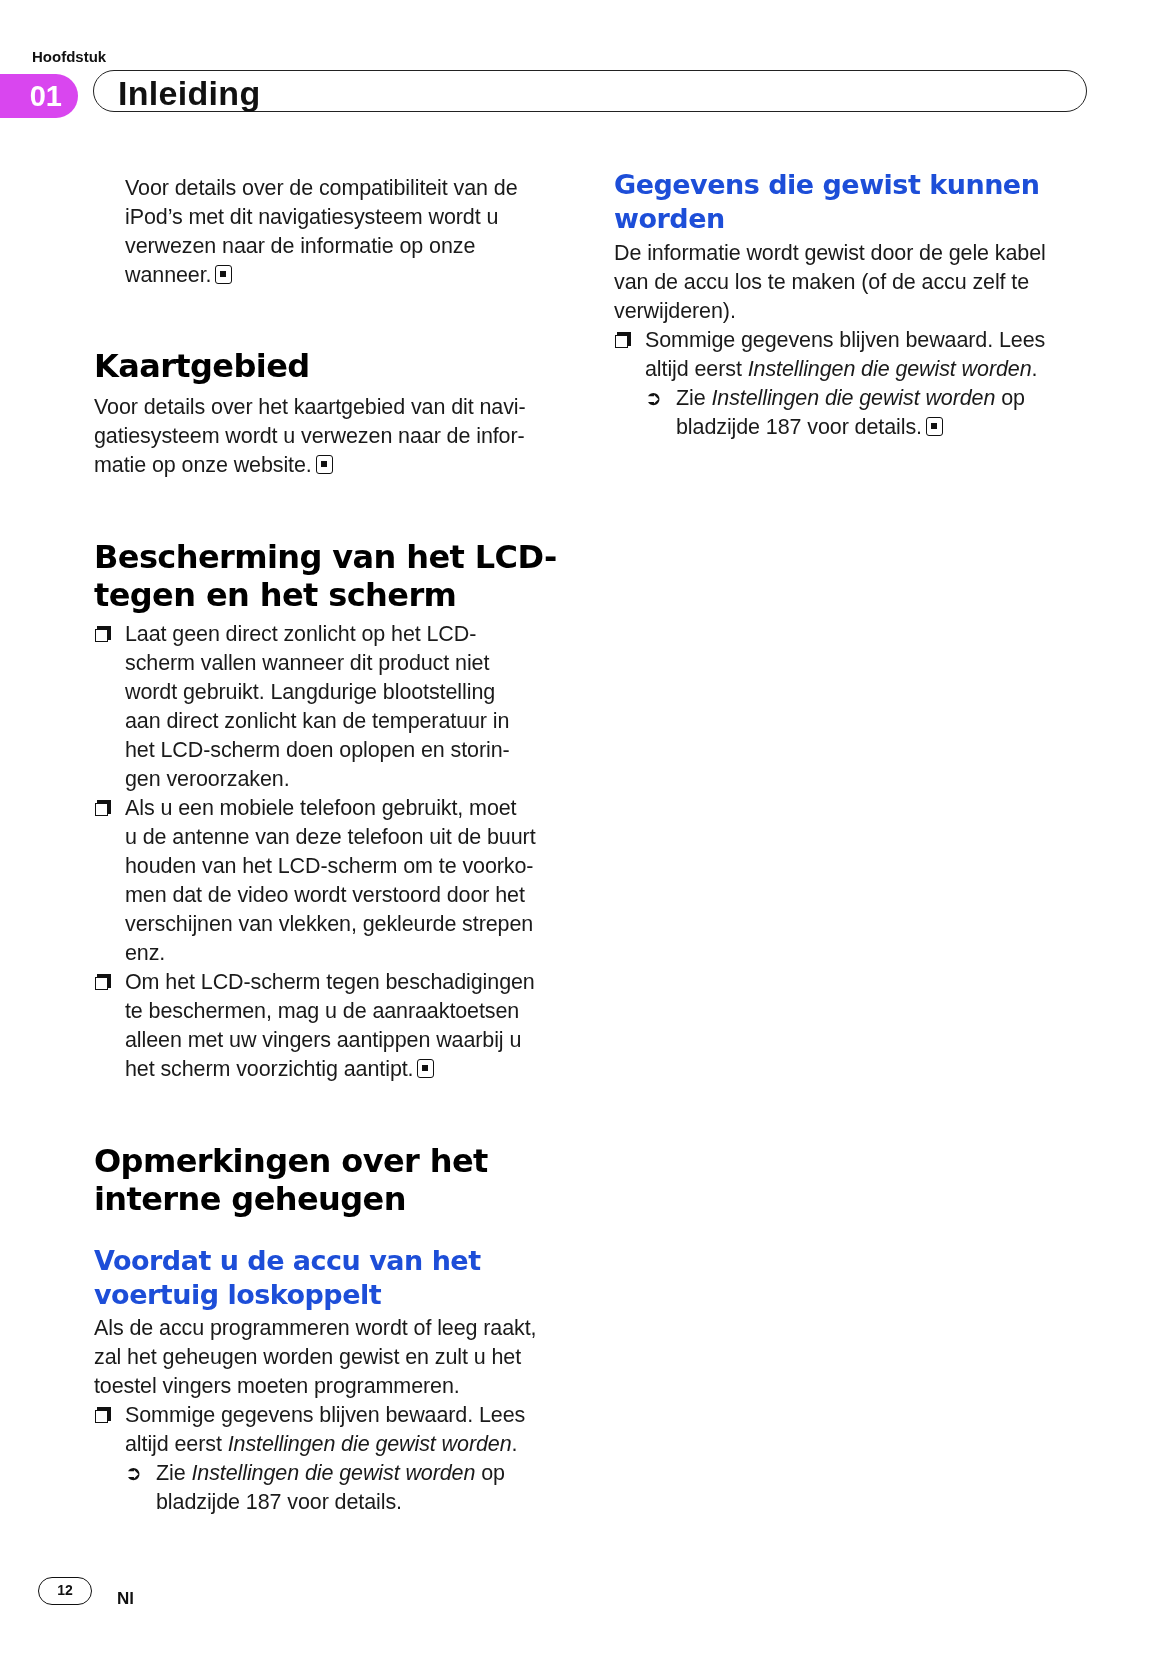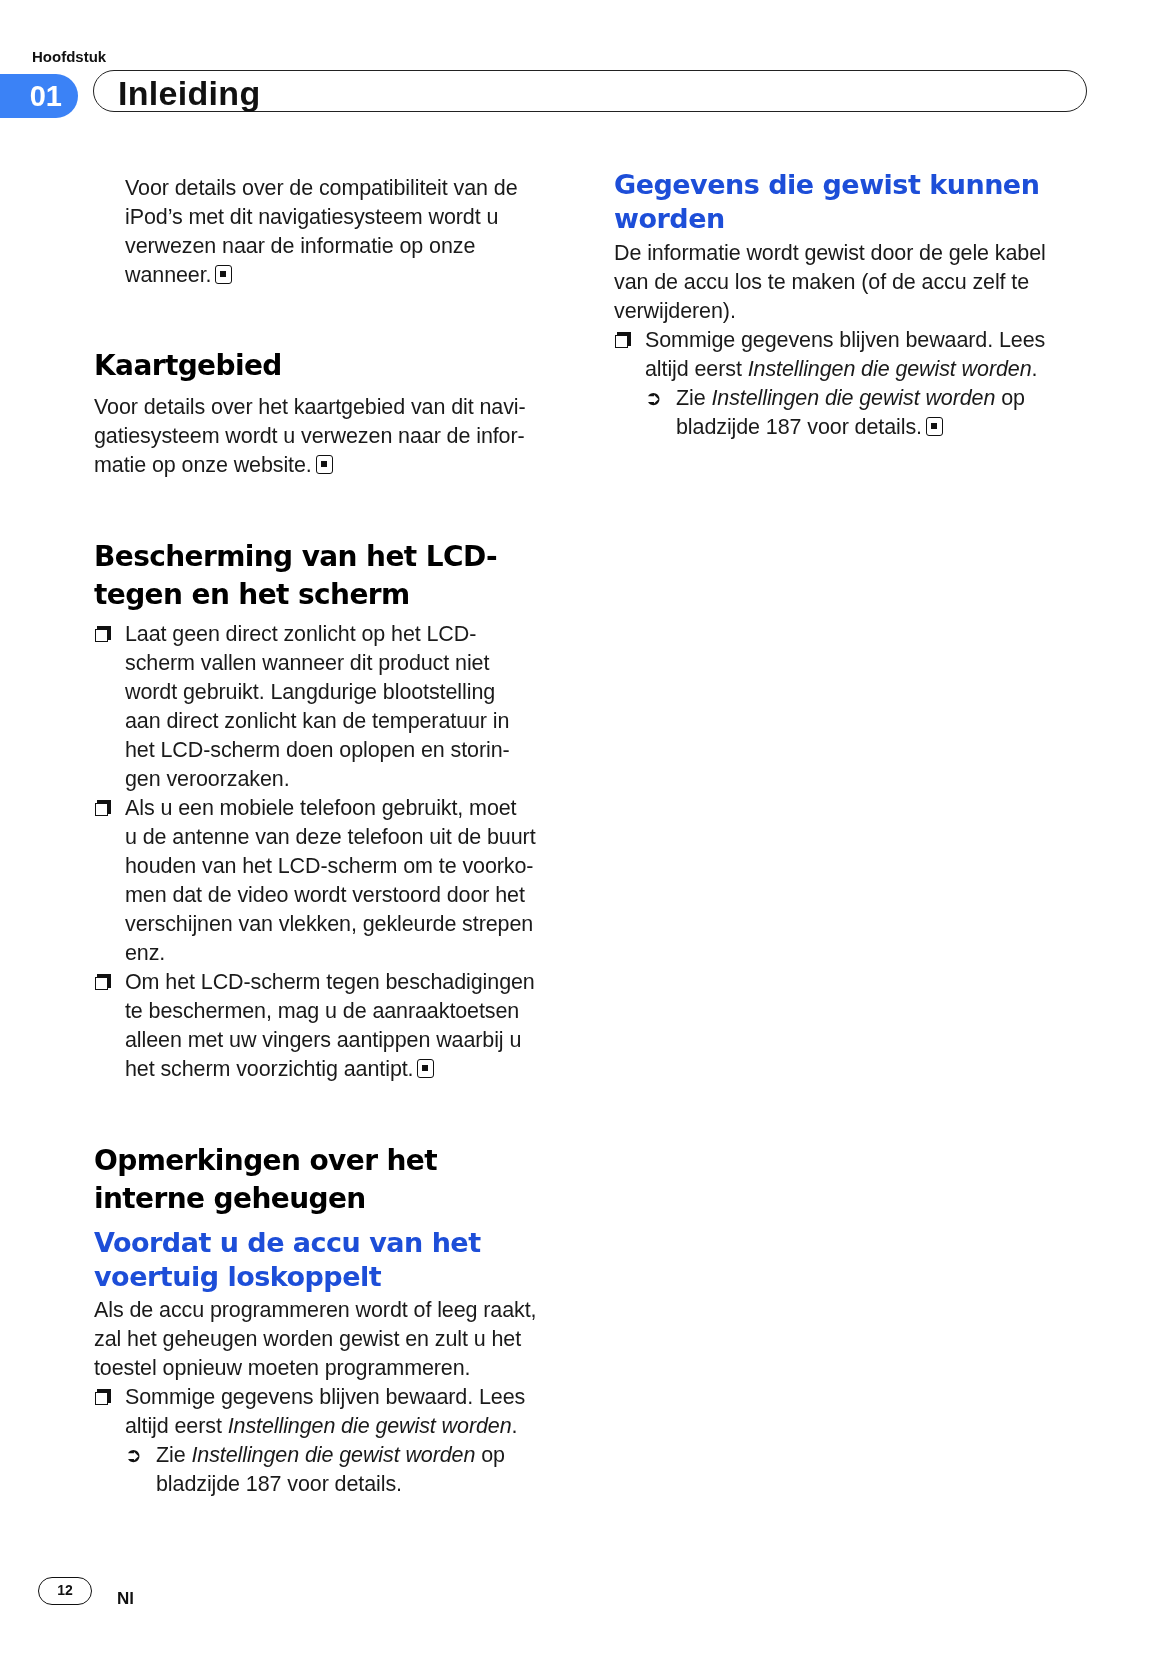--- a/index.html
+++ b/index.html
@@ -1,36 +1,36 @@
 <!DOCTYPE html>
 <html><head>
 <meta charset="utf-8">
 <style>
   html, body { margin: 0; padding: 0; background: #ffffff; }
   body { width: 1166px; height: 1654px; position: relative; overflow: hidden;
          font-family: "Liberation Sans", "DejaVu Sans", sans-serif; color: #111; }
 
   .chapter-label { position: absolute; left: 32px; top: 48px; font-size: 15px; font-weight: bold; }
-  .chapter-num { position: absolute; left: 0; top: 74px; width: 78px; height: 44px; background: #3b82f6;
+  .chapter-num { position: absolute; left: 0; top: 74px; width: 78px; height: 44px; background: #d946ef;
                  border-radius: 0 22px 22px 0; color: #fff; font-weight: bold; font-size: 29px;
                  line-height: 44px; text-align: right; padding-right: 16px; box-sizing: border-box; }
   .chapter-bar { position: absolute; left: 93px; top: 70px; width: 994px; height: 42px;
                  border: 1.6px solid #222; border-radius: 22px; box-sizing: border-box; }
   .chapter-title { position: absolute; left: 118px; top: 70px; font-size: 34px; font-weight: bold;
                    line-height: 46px; letter-spacing: 0.3px; }
 
   .col { position: absolute; }
   .col-left { left: 94px; top: 174px; width: 480px; }
   .col-right { left: 614px; top: 174px; width: 470px; }
 
   p, .bullet-text, .sub-text { margin: 0; font-size: 21.5px; line-height: 29px; color: #1a1a1a;
         font-family: "Liberation Sans", sans-serif; font-weight: normal; letter-spacing: -0.1px; }
   .indent { padding-left: 31px; }
 
-  h2 { margin: 0; font-size: 28px; line-height: 38px; font-weight: bold; color: #000;
+  h2 { margin: 0; font-size: 32px; line-height: 38px; font-weight: bold; color: #000;
        font-family: "DejaVu Sans", sans-serif; letter-spacing: -0.6px; }
   h3 { margin: 0; font-size: 27px; line-height: 34px; font-weight: bold; color: #1d4ed8;
        font-family: "DejaVu Sans", sans-serif; letter-spacing: -0.5px; }
 
   .bullet { position: relative; padding-left: 31px; }
   .bullet .box { position: absolute; left: 1px; top: 9px; width: 13px; height: 13px;
                  border: 1.6px solid #111; box-sizing: border-box; }
   .bullet .box::after { content: ""; position: absolute; right: -4px; top: -4px; width: 3px; height: 14px; background:#111; }
   .bullet .box::before { content: ""; position: absolute; right: -4px; top: -4px; width: 14px; height: 3px; background:#111; }
 
@@ -106,28 +106,28 @@
         <span>alleen met uw vingers aantippen waarbij u</span><br>
         <span>het scherm voorzichtig aantipt.</span><span class="endmark"></span>
       </p>
     </div>
   </div>
 
   <h2 style="margin-top:58px;">
     <span>Opmerkingen over het</span><br>
     <span>interne geheugen</span>
   </h2>
-  <h3 style="margin-top:8px;">
+  <h3 style="margin-top:26px;">
     <span>Voordat u de accu van het</span><br>
     <span>voertuig loskoppelt</span>
   </h3>
   <p style="margin-top:2px;">
     <span>Als de accu programmeren wordt of leeg raakt,</span><br>
     <span>zal het geheugen worden gewist en zult u het</span><br>
-    <span>toestel opnieuw moeten programmeren.</span>
+    <span>toestel vingers moeten programmeren.</span>
   </p>
   <div class="bullet">
     <span class="box"></span>
     <p>
       <span>Sommige gegevens blijven bewaard. Lees</span><br>
       <span>altijd eerst </span><em>Instellingen die gewist worden</em><span>.</span>
     </p>
     <div class="sub">
       <span class="arrow">➲</span>
       <p>

